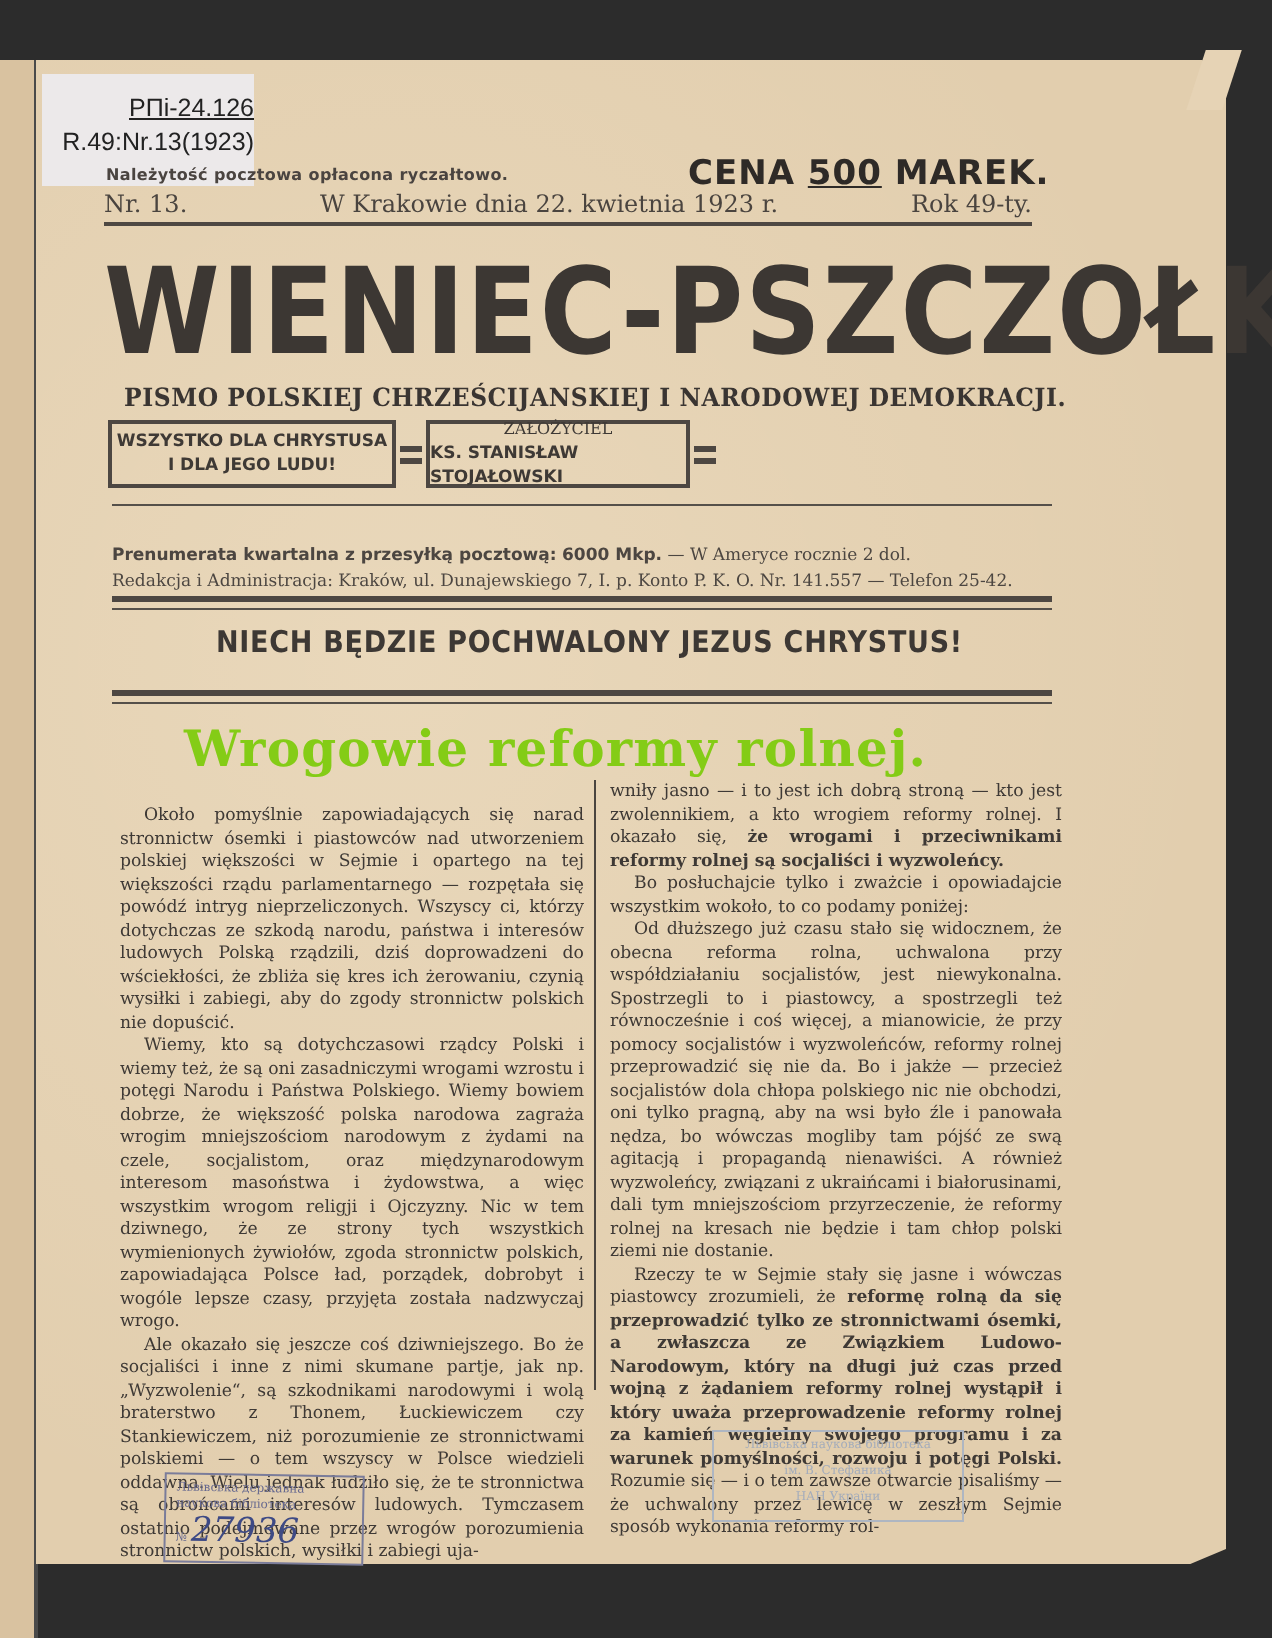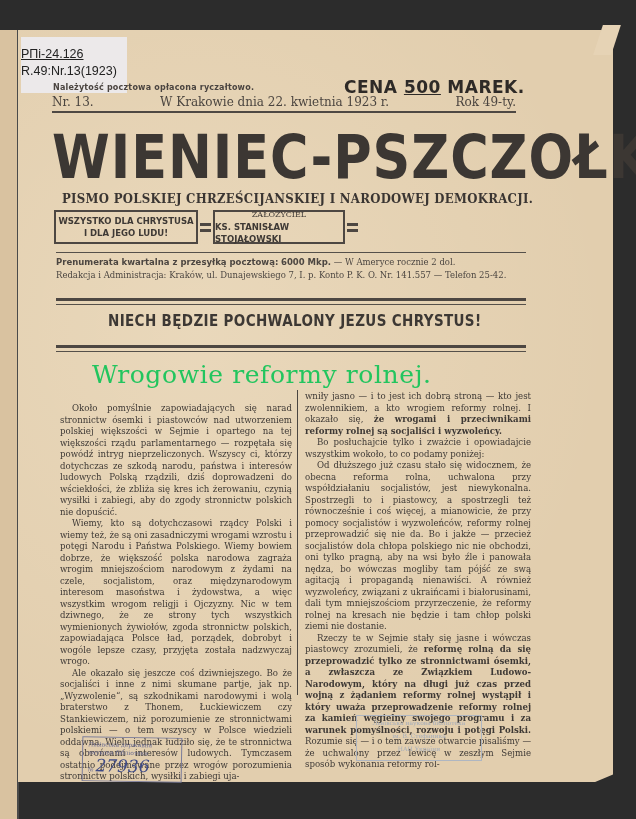--- a/index.html
+++ b/index.html
@@ -2,43 +2,43 @@
 <html><head>
 <meta charset="utf-8">
 <style>
   html,body{margin:0;padding:0;}
   body{width:636px;height:819px;background:#2c2c2c;position:relative;overflow:hidden;font-family:"DejaVu Serif",serif;}
   .left-strip{position:absolute;left:0;top:30px;width:17px;height:789px;background:#d9c2a0;border-right:2px solid #4a4a4a;}
   .page{position:absolute;left:18px;top:30px;width:595px;height:752px;background:#e2ceae;color:#3a3430;
         clip-path:polygon(0 0,98% 0,100% 1%,100% 99%,97% 100%,0 100%);}
   .page::before{content:"";position:absolute;inset:0;background:radial-gradient(ellipse at 30% 40%,rgba(255,245,225,.25),rgba(0,0,0,0) 70%);}
   .label-sticker{position:absolute;left:21px;top:37px;width:106px;height:56px;background:#ece9ea;color:#222;
-        font-family:"Liberation Sans",sans-serif;font-size:12.5px;text-align:left;line-height:17px;padding-top:9px;box-sizing:border-box;}
+        font-family:"Liberation Sans",sans-serif;font-size:12.5px;text-align:right;line-height:17px;padding-top:9px;box-sizing:border-box;}
   .label-sticker .l1{text-decoration:underline;}
   .abs{position:absolute;}
   .postal{left:53px;top:83px;font-size:8px;font-weight:bold;font-family:"DejaVu Sans",sans-serif;letter-spacing:.2px;color:#4a4440;}
   .price{left:344px;top:77px;font-size:17px;font-weight:bold;font-family:"DejaVu Sans",sans-serif;letter-spacing:.5px;color:#2e2a27;}
   .price .num{text-decoration:underline;}
   .issue-row{left:52px;top:95px;width:464px;font-size:12px;display:flex;justify-content:space-between;color:#4a443f;border-bottom:2px solid #4e4843;padding-bottom:2px;}
   .masthead{left:52px;top:122px;width:470px;font-family:"DejaVu Sans",sans-serif;font-weight:bold;font-size:57px;letter-spacing:1px;color:#3c3733;transform:scaleX(.92) scaleY(1.05);transform-origin:left top;white-space:nowrap;line-height:66px;}
   .subtitle{left:62px;top:191px;font-size:12.6px;font-weight:bold;letter-spacing:.3px;color:#3a3532;transform:scaleX(.93);transform-origin:left top;white-space:nowrap;}
   .motto-row{left:54px;top:210px;width:408px;height:34px;display:flex;align-items:stretch;}
   .motto-box{border:2px solid #4d4742;font-family:"DejaVu Sans",sans-serif;font-weight:bold;font-size:8.5px;display:flex;flex-direction:column;justify-content:center;align-items:center;line-height:12px;color:#3e3935;}
   .motto-box.b1{width:140px;}
   .motto-box.b2{width:128px;}
   .motto-box.b3{width:138px;flex:1;}
   .motto-box .small{font-weight:normal;font-family:"DejaVu Serif",serif;font-size:8px;}
   .connector{width:11px;display:flex;flex-direction:column;justify-content:center;gap:3px;padding:0 2px;}
   .connector span{display:block;height:3px;background:#4d4742;}
   .rule-thin{position:absolute;height:1px;background:#55504a;}
   .rule-thick{position:absolute;height:3px;background:#4d4742;}
-  .subs{left:56px;top:256px;width:470px;font-size:8.5px;line-height:12.5px;color:#4c4641;}
+  .subs{left:56px;top:272px;width:470px;font-size:8.5px;line-height:12.5px;color:#4c4641;}
   .subs b{font-family:"DejaVu Sans",sans-serif;}
   .slogan{left:108px;top:312px;font-family:"DejaVu Sans",sans-serif;font-weight:bold;font-size:15px;letter-spacing:.4px;color:#3d3834;transform:scaleX(.9);transform-origin:left top;white-space:nowrap;}
-  .headline{left:92px;top:360px;font-size:25px;font-weight:normal;color:#22c55e;letter-spacing:.6px;white-space:nowrap;}
+  .headline{left:92px;top:360px;font-size:25px;font-weight:bold;color:#84cc16;letter-spacing:.6px;white-space:nowrap;}
   .col{position:absolute;font-size:8.6px;line-height:11.5px;color:#3e3935;text-align:justify;}
   .col p{margin:0;text-indent:12px;}
   .col p.noindent{text-indent:0;}
   .col b{font-family:"DejaVu Serif",serif;}
   .col-left{left:60px;top:403px;width:232px;}
   .col-right{left:305px;top:391px;width:226px;}
   .col-divider{position:absolute;left:297px;top:390px;width:1px;height:305px;background:#4a4540;}
   .stamp-blue{position:absolute;left:82px;top:737px;width:100px;height:45px;border:1px solid #7a7c9a;color:#66688f;font-size:6px;line-height:8px;padding:3px 5px;box-sizing:border-box;transform:rotate(1deg);}
   .stamp-blue .num{font-family:"DejaVu Serif",serif;font-style:italic;font-size:17px;color:#3e4a85;line-height:18px;}
   .stamp-grey{position:absolute;left:356px;top:715px;width:124px;height:44px;border:1px solid #aeb6c2;color:#a3acbb;font-size:6px;line-height:13px;text-align:center;}

